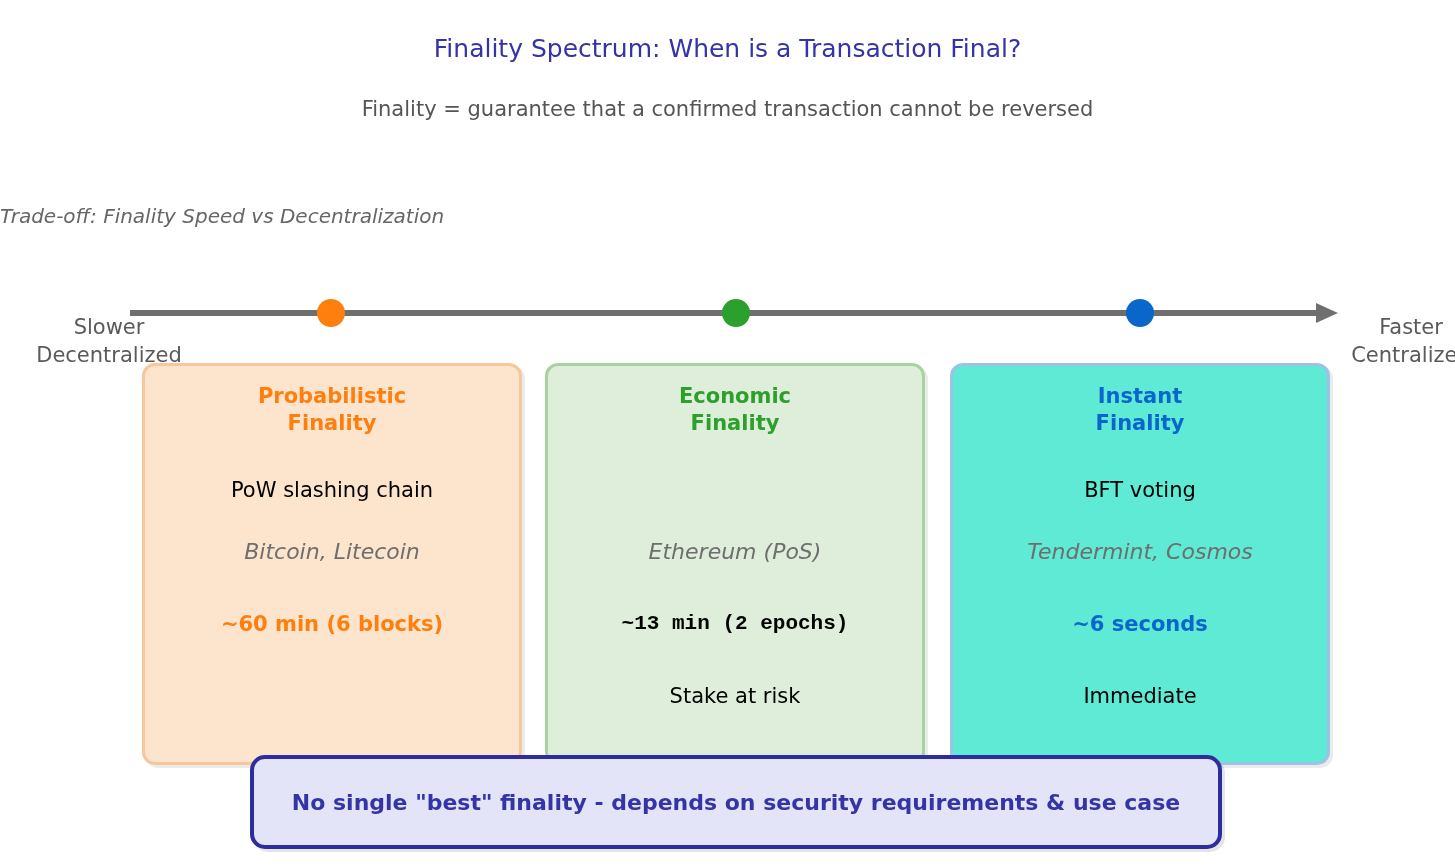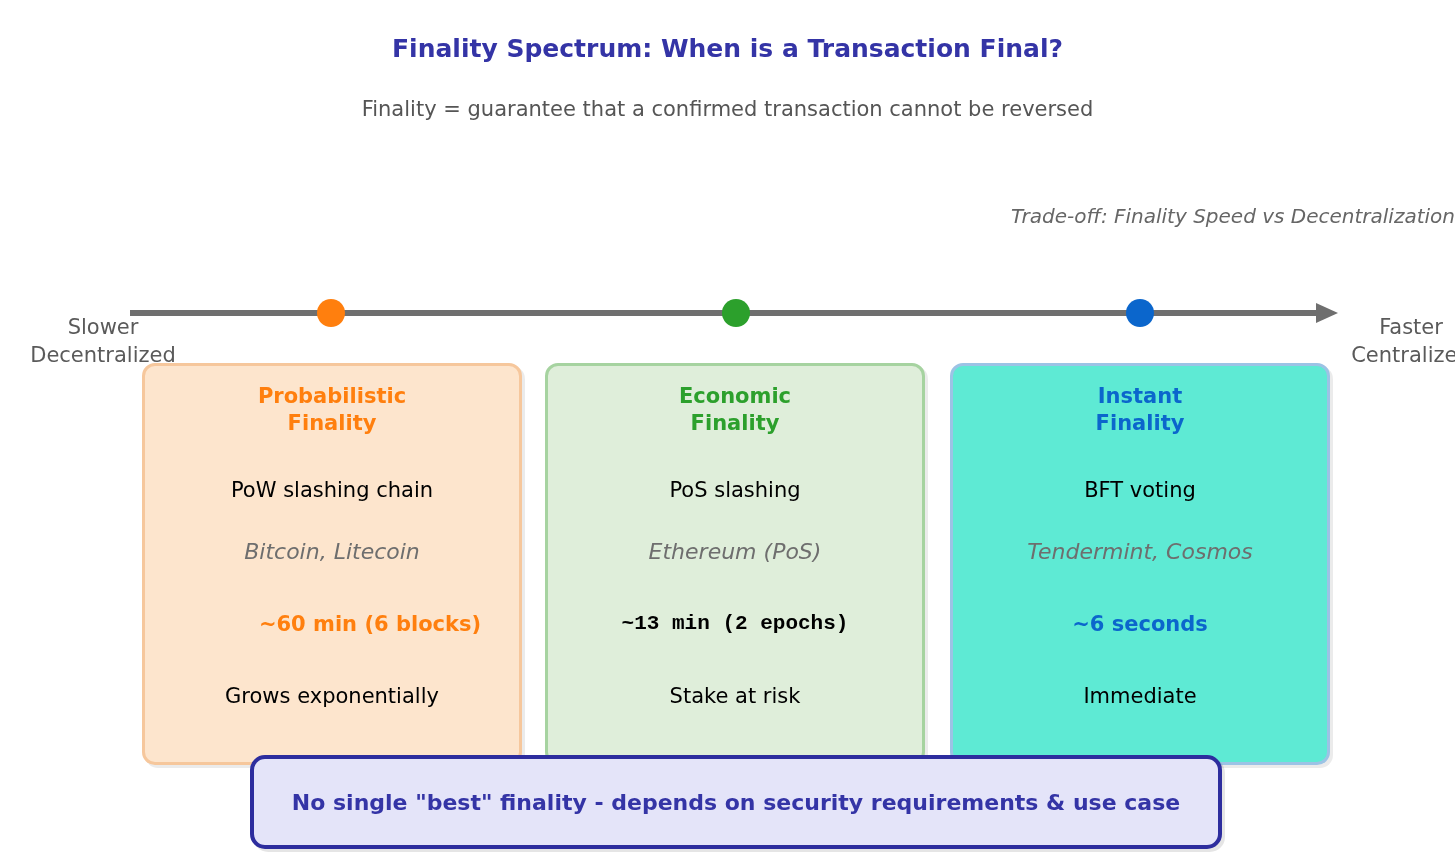--- a/index.html
+++ b/index.html
@@ -5,36 +5,36 @@
   html,body{margin:0;padding:0;background:#ffffff;}
   .canvas{
     position:relative;
     width:1455px;height:866px;
     background:#ffffff;
     font-family:"DejaVu Sans", sans-serif;
     overflow:hidden;
   }
   .title{
     position:absolute;top:34px;left:0;width:100%;
-    text-align:center;font-size:25px;font-weight:bold;color:#3434a6;
+    text-align:center;font-size:25px;font-weight:normal;color:#3434a6;
   }
   .subtitle{
     position:absolute;top:97px;left:0;width:100%;
     text-align:center;font-size:21px;color:#555555;
   }
   .tradeoff{
     position:absolute;top:204px;left:0;width:100%;
-    text-align:right;font-size:20px;font-style:italic;color:#666666;
+    text-align:left;font-size:20px;font-style:italic;color:#666666;
   }
   .arrow{position:absolute;top:296px;left:0;}
   .axis-label{
     position:absolute;top:313px;
     text-align:center;font-size:21px;line-height:28px;color:#5a5a5a;
   }
-  .axis-label.left{left:0;width:206px;}
+  .axis-label.left{left:0;width:206px;padding-left:6px;}
   .axis-label.right{left:1326px;width:170px;}
   .dot{
     position:absolute;top:299px;width:28px;height:28px;border-radius:50%;
   }
   .dot.orange{background:#ff7f0e;}
   .dot.green{background:#2ca02c;}
   .dot.blue{background:#0b66cc;}
   .card{
     position:absolute;top:363px;width:380px;height:402px;
     border-radius:13px;border:3px solid;box-sizing:border-box;
@@ -44,21 +44,21 @@
   .card.green{left:545px;background:#dfeeda;border-color:#a6d3a0;}
   .card.blue{left:950px;background:#5eead4;border-color:#9cc3e5;}
   .card > div{position:absolute;left:0;width:100%;text-align:center;}
   .card .heading{top:17px;font-size:21px;font-weight:bold;line-height:27px;}
   .card.orange .heading{color:#ff7f0e;}
   .card.green .heading{color:#2ca02c;}
   .card.blue .heading{color:#0b66cc;}
   .card .mechanism{top:112px;font-size:21px;color:#000000;}
   .card .examples{top:173px;font-size:22px;font-style:italic;color:#6e6e6e;}
   .card .time{top:246px;font-size:21px;font-weight:bold;}
-  .card.orange .time{color:#ff7f0e;padding-left:38px;}
+  .card.orange .time{color:#ff7f0e;}
   .card.green .time{color:#000000;font-family:Liberation Mono, monospace;}
   .card.blue .time{color:#0b66cc;}
   .card .note{top:318px;font-size:21px;color:#000000;}
   .footer-banner{
     position:absolute;left:250px;top:755px;width:972px;height:94px;
     box-sizing:border-box;
     background:#e4e4f9;border:4px solid #2d2d9e;border-radius:15px;
     display:flex;align-items:center;justify-content:center;
     box-shadow:3px 3px 0 rgba(0,0,0,0.10);
   }
@@ -94,29 +94,27 @@
   <div class="dot blue" style="left:1126px;"></div>
 
   <div class="card orange">
     <div class="heading">
       <span>Probabilistic</span><br>
       <span>Finality</span>
     </div>
     <div class="mechanism">PoW slashing chain</div>
     <div class="examples">Bitcoin, Litecoin</div>
     <div class="time">~60 min (6 blocks)</div>
-    <div class="note">Grows exponentially</div>
   </div>
 
   <div class="card green">
     <div class="heading">
       <span>Economic</span><br>
       <span>Finality</span>
     </div>
-    <div class="mechanism">PoS slashing</div>
     <div class="examples">Ethereum (PoS)</div>
     <div class="time">~13 min (2 epochs)</div>
     <div class="note">Stake at risk</div>
   </div>
 
   <div class="card blue">
     <div class="heading">
       <span>Instant</span><br>
       <span>Finality</span>
     </div>

